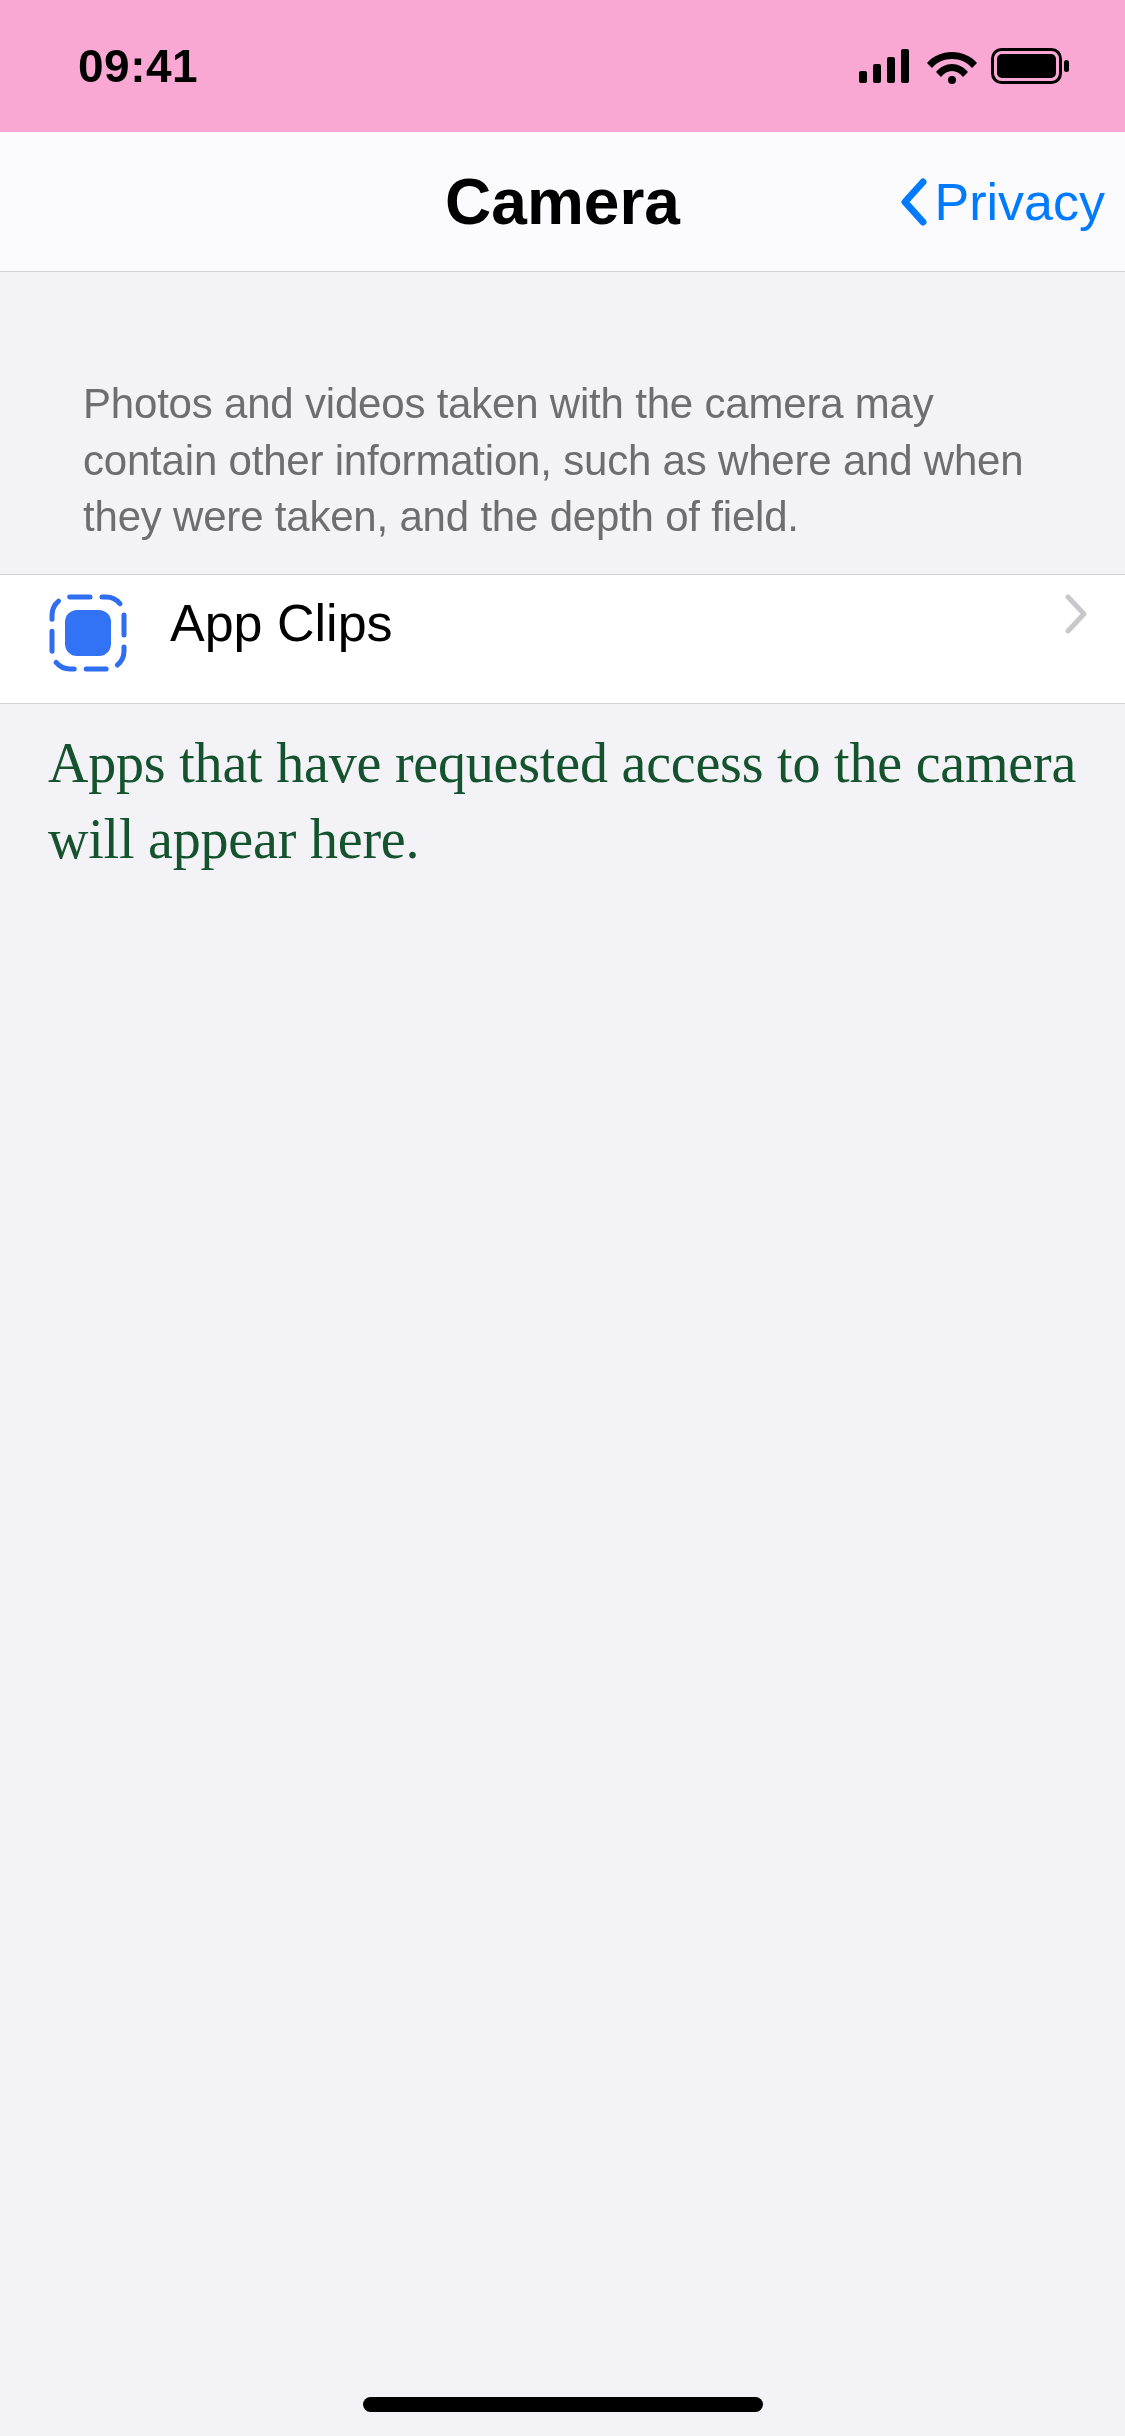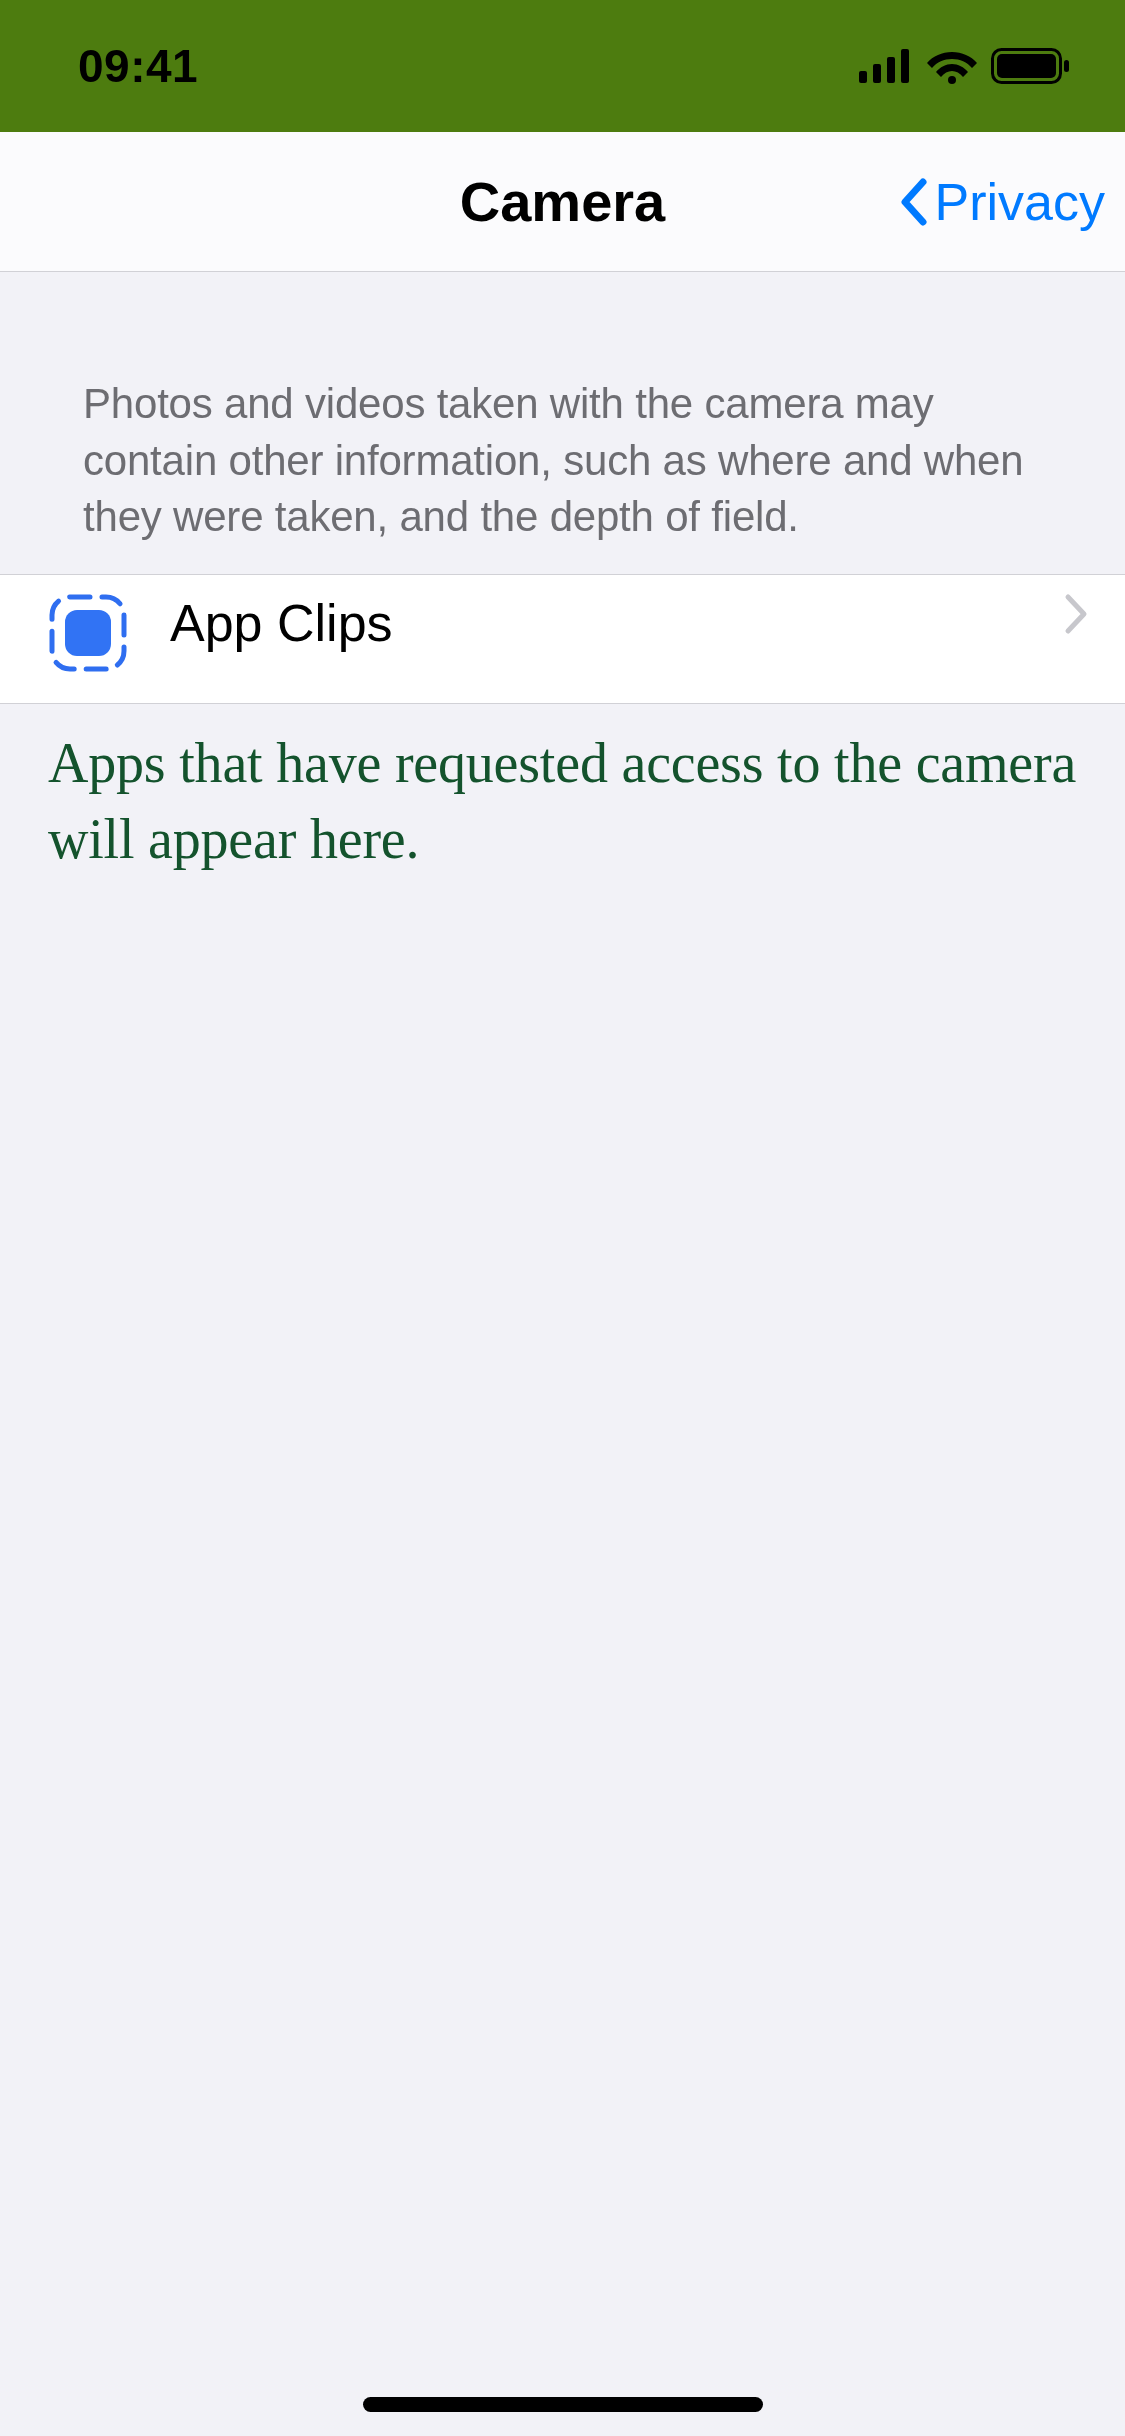--- a/index.html
+++ b/index.html
@@ -15,21 +15,21 @@
       font-family: -apple-system, 'SF Pro Text', 'Helvetica Neue', Arial, sans-serif;
       position: relative;
       overflow: hidden;
     }
     .status-bar {
       height: 132px;
       display: flex;
       align-items: center;
       justify-content: space-between;
       padding: 0 54px 0 78px;
-      background: #4d7c0f;
+      background: #f9a8d4;
     }
     .status-time {
       font-size: 46px;
       font-weight: 600;
       color: #000;
       letter-spacing: 0.5px;
     }
     .status-right {
       display: flex;
       align-items: center;
@@ -54,21 +54,21 @@
       font-weight: 400;
     }
     .back-chevron {
       width: 28px;
       height: 48px;
     }
     .nav-title {
       position: absolute;
       left: 50%;
       transform: translateX(-50%);
-      font-size: 56px;
+      font-size: 64px;
       font-weight: 600;
       color: #000;
     }
     .section-header {
       padding: 104px 48px 28px 48px;
       font-size: 42px;
       color: #6d6d72;
       line-height: 1.35;
       letter-spacing: -0.2px;
       margin-left: 35px;

